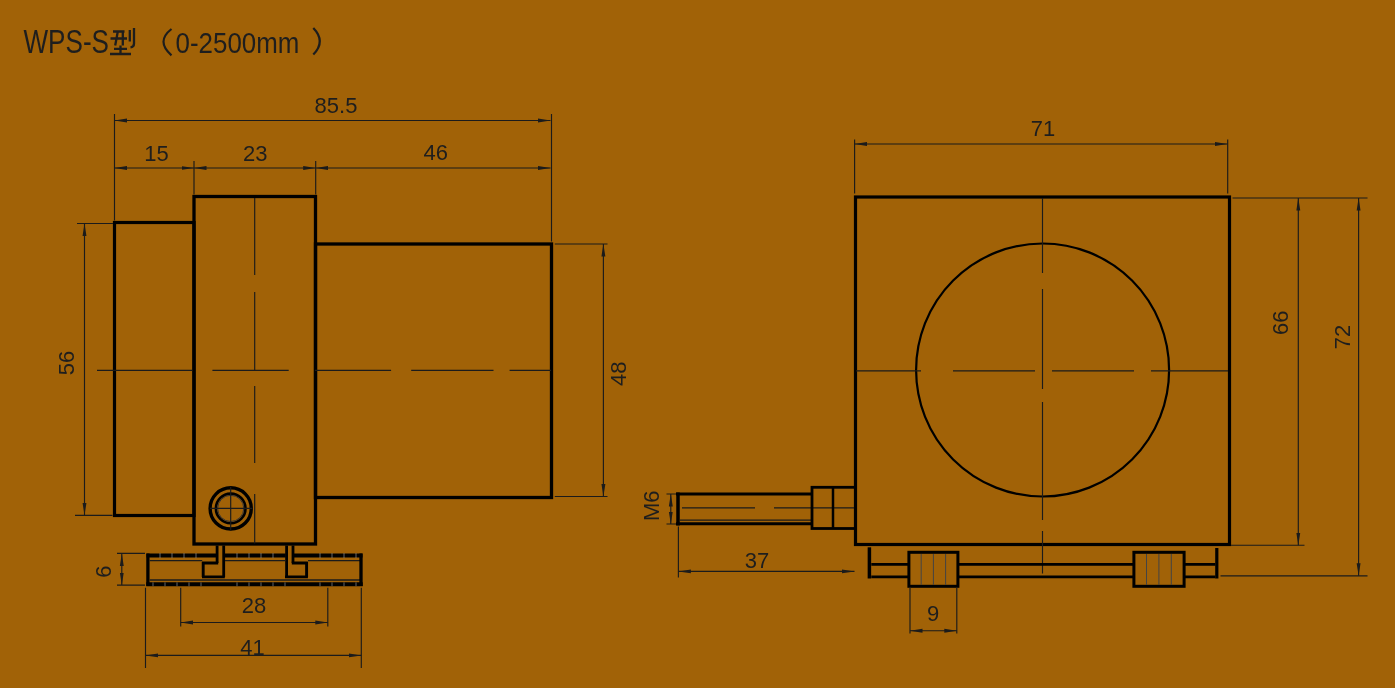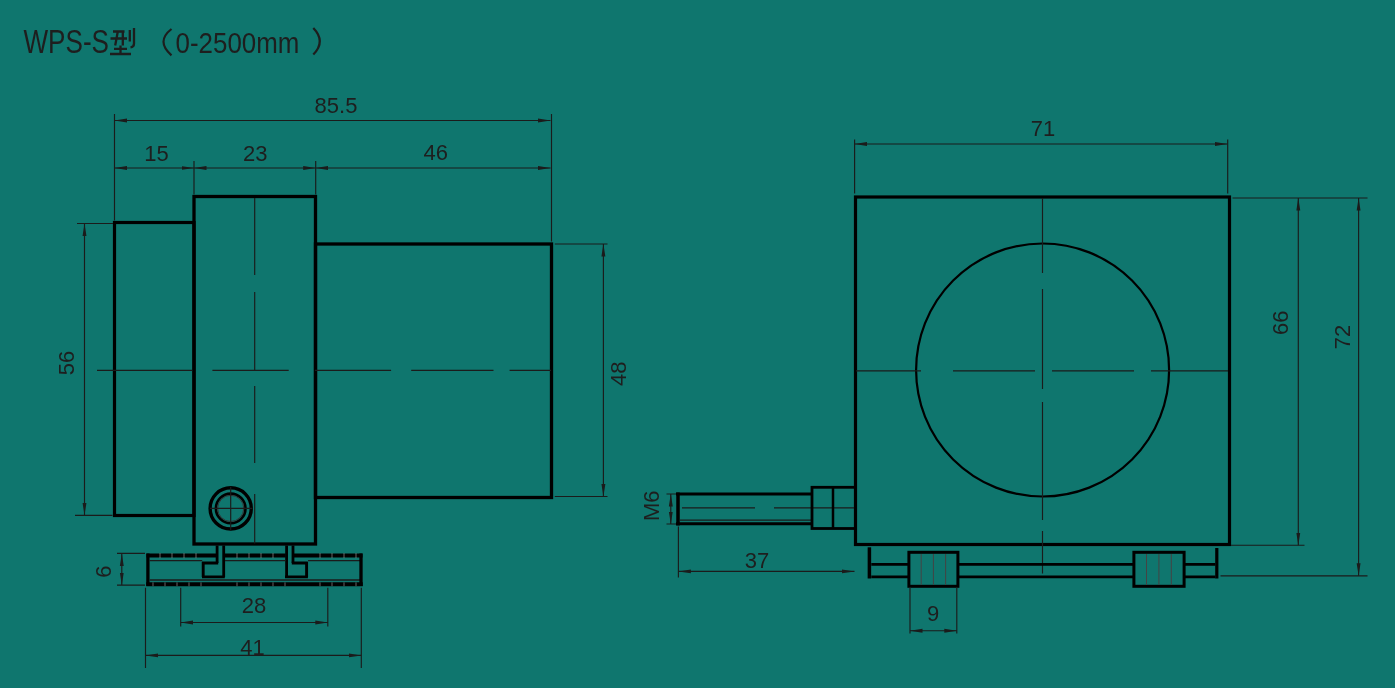--- a/index.html
+++ b/index.html
@@ -1,16 +1,16 @@
 <!DOCTYPE html>
 <html><head>
 <meta charset="utf-8">
 <style>
   html,body{margin:0;padding:0;background:#ffffff;}
-  .page{position:relative;width:1395px;height:688px;background:#0f766e;overflow:hidden;}
+  .page{position:relative;width:1395px;height:688px;background:#a16207;overflow:hidden;}
   svg{position:absolute;left:0;top:0;}
   text{font-family:"Liberation Sans", sans-serif;fill:#1e1e1e;-webkit-font-smoothing:antialiased;}
 </style>
 </head>
 <body>
 <div class="page">
 <svg width="1395" height="688" viewBox="0 0 1395 688" fill="none">
 <defs>
   <marker id="ar" markerUnits="userSpaceOnUse" markerWidth="14" markerHeight="8" refX="12.5" refY="4" orient="auto-start-reverse">
     <path d="M12.5 4 L0 2.05 L0 5.95 Z" fill="#1b1b1b"></path>

